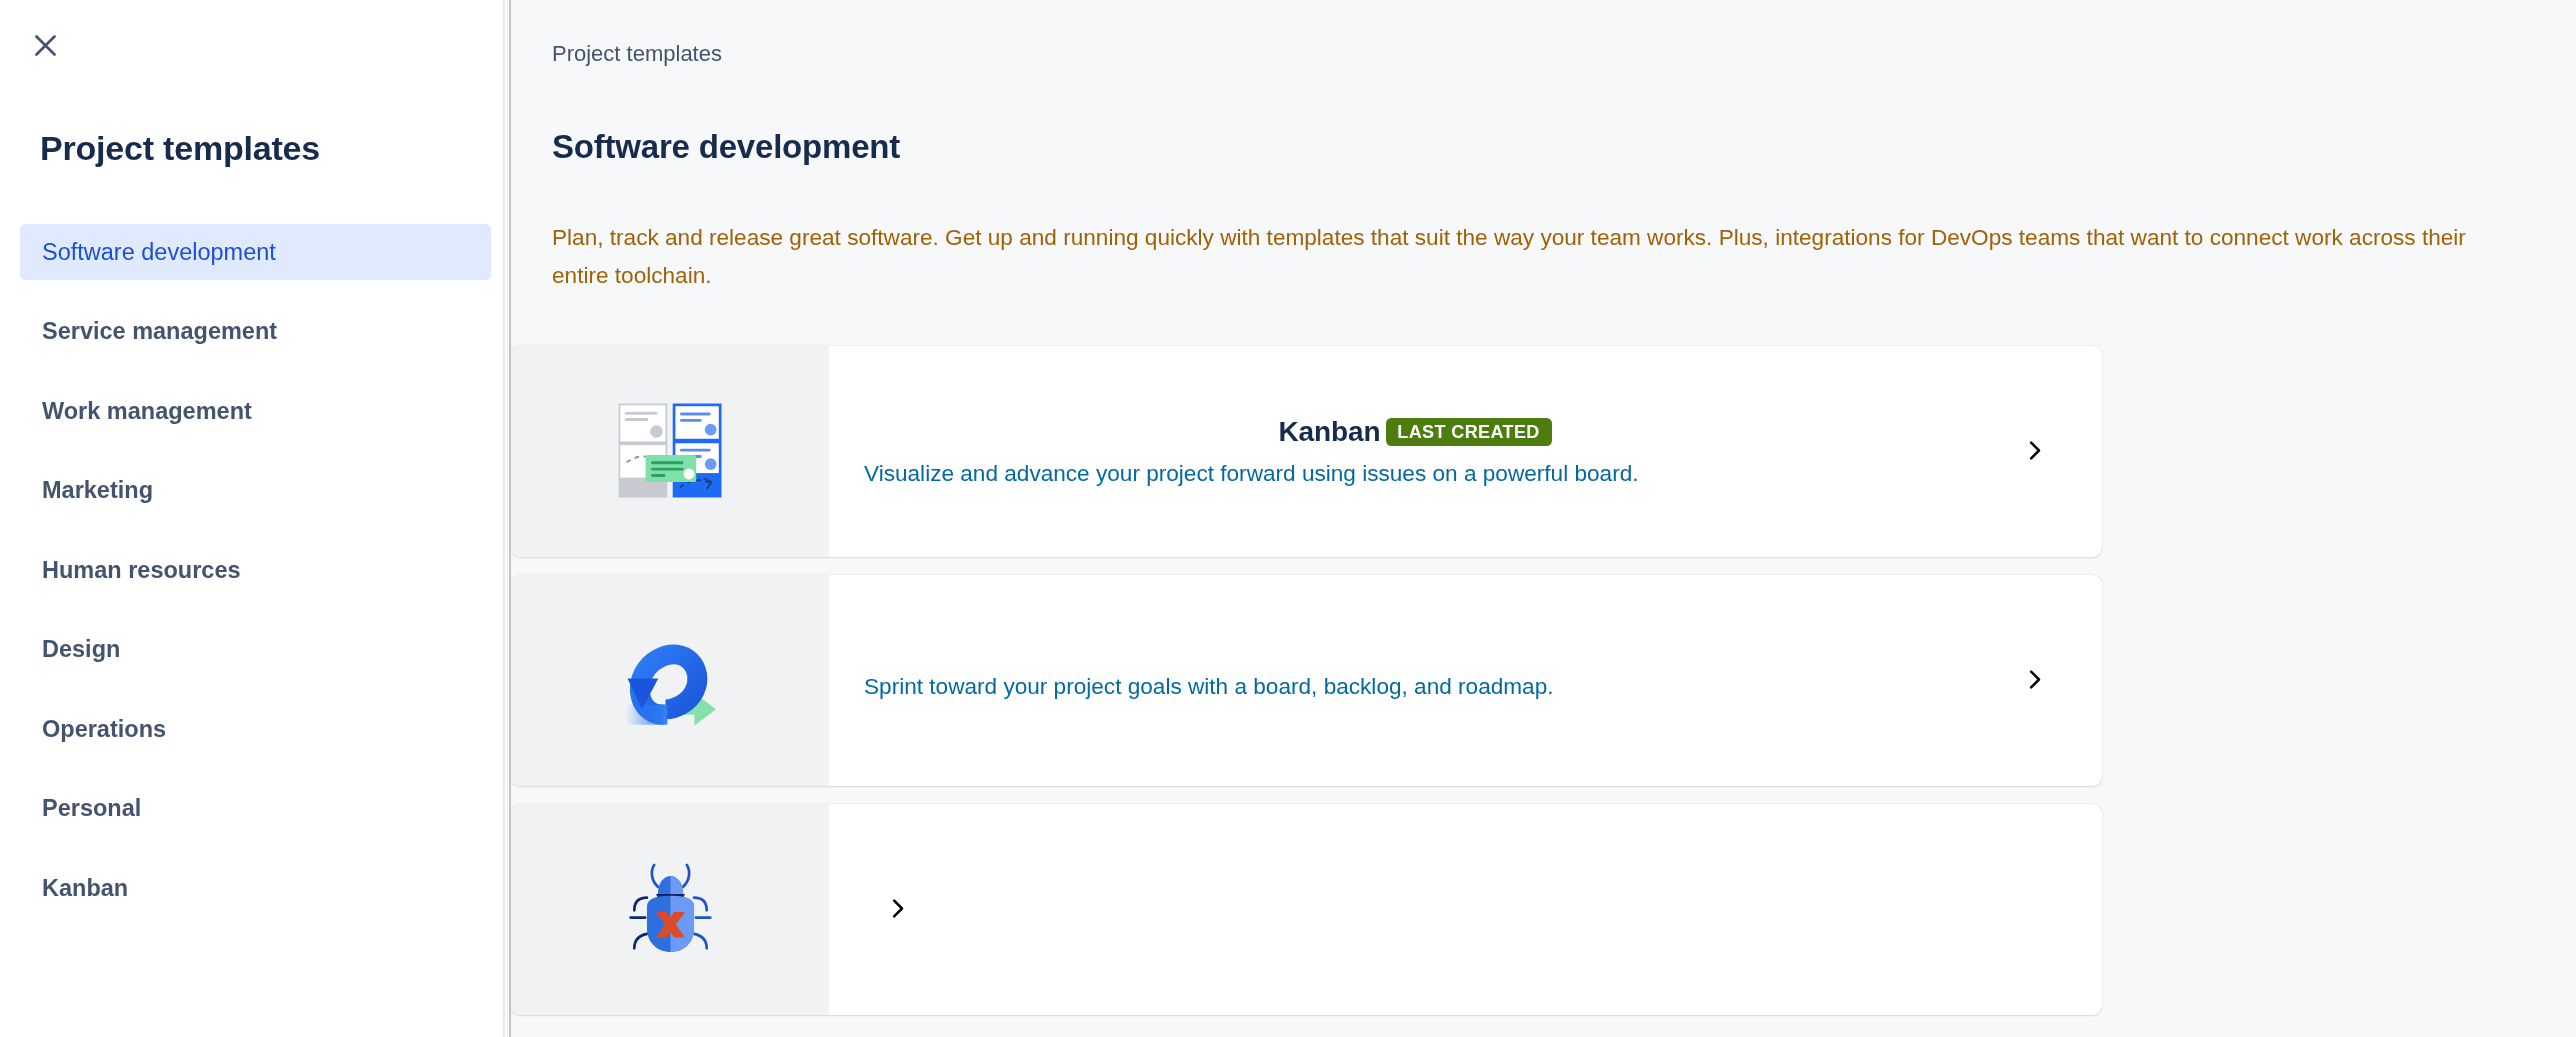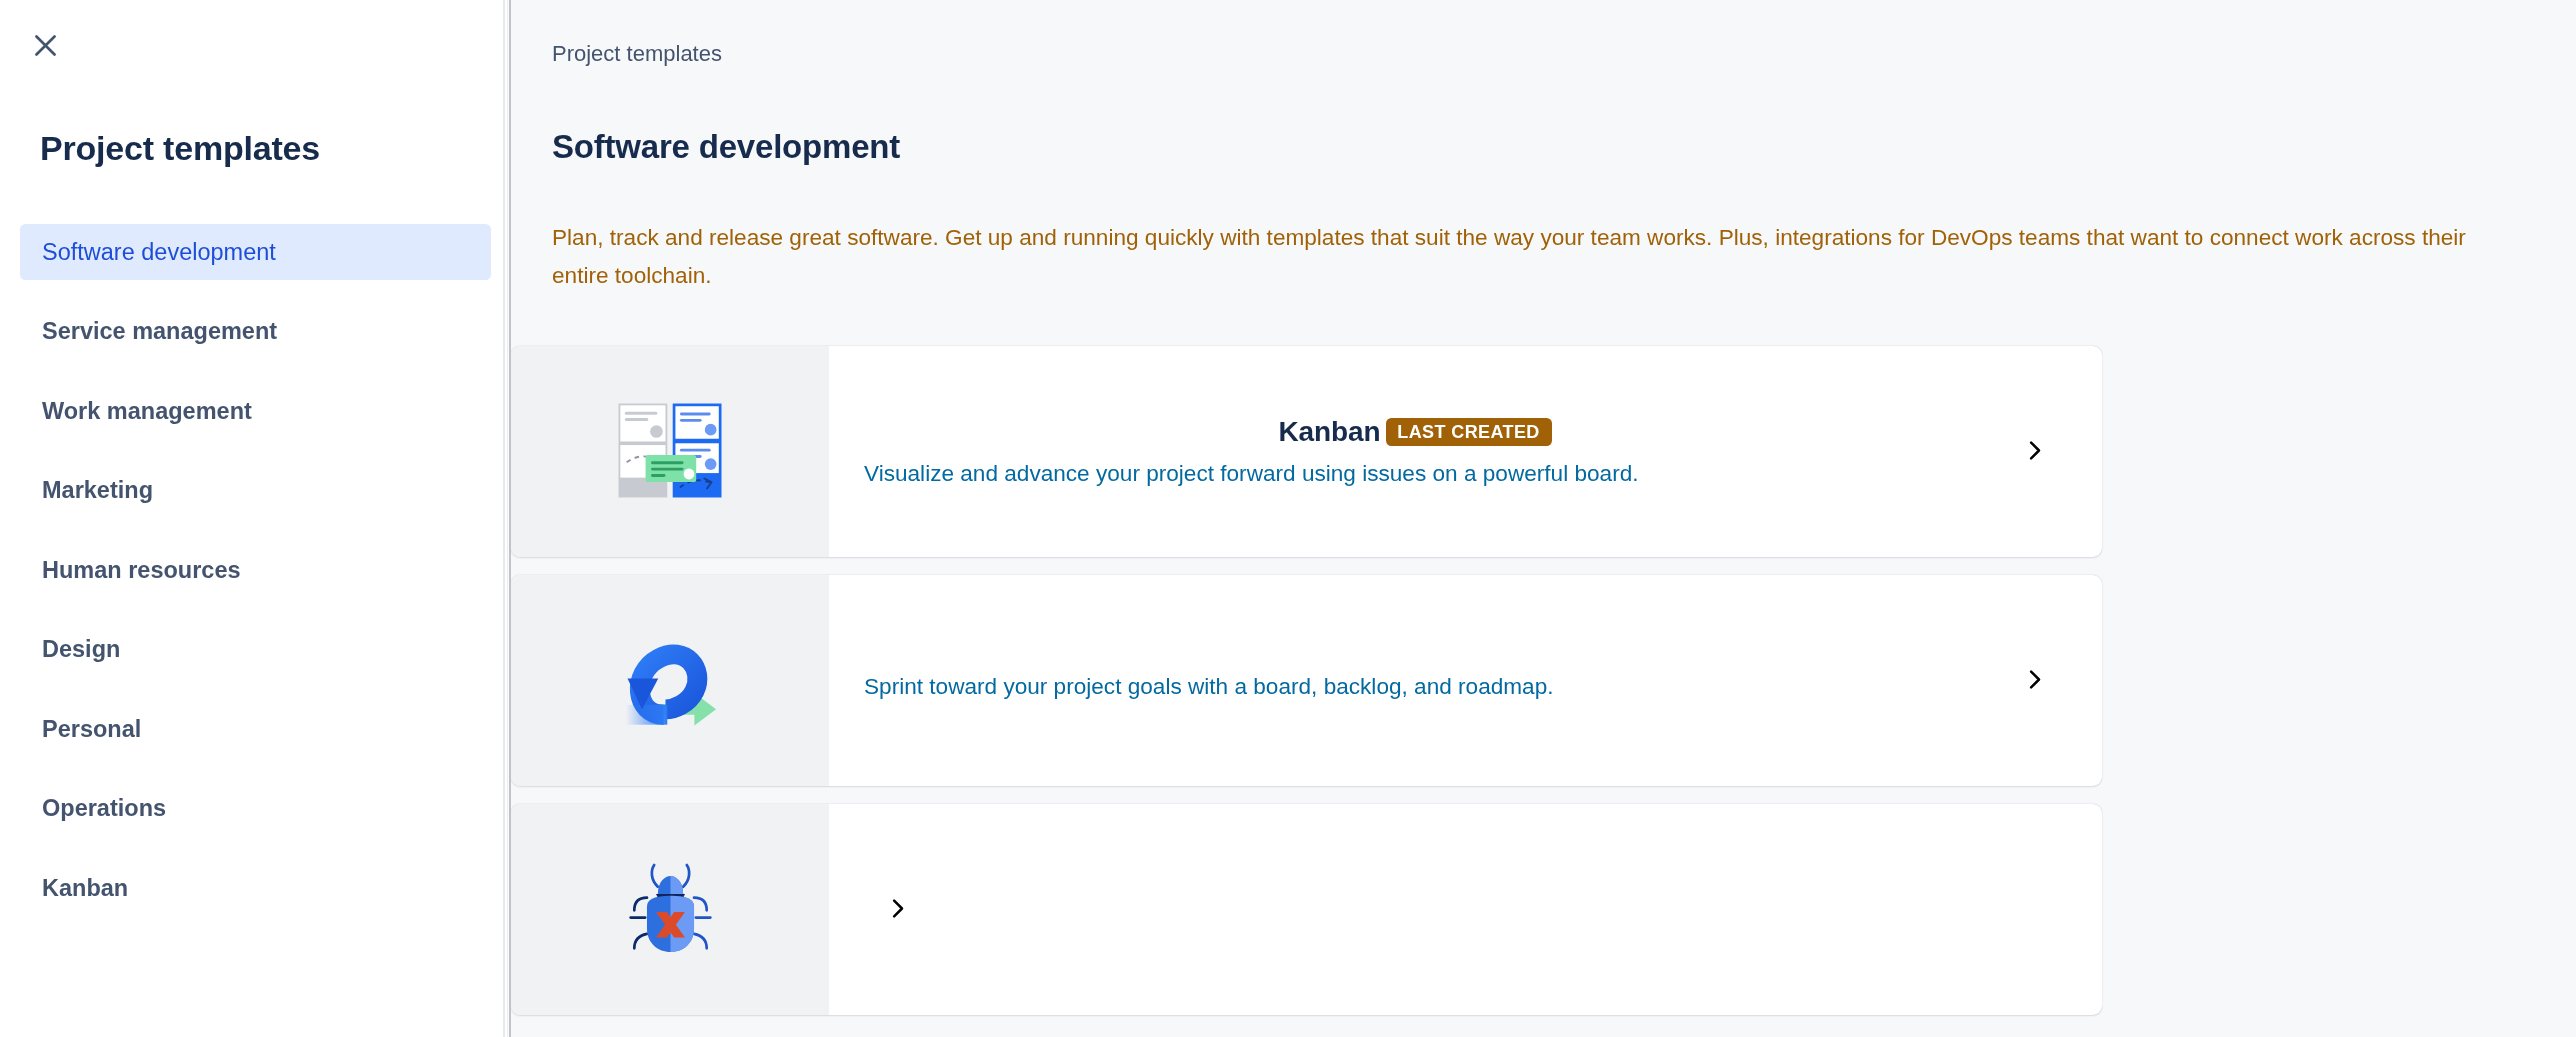--- a/index.html
+++ b/index.html
@@ -186,21 +186,21 @@
     justify-content: center;
   }
   .card-title {
     font-size: 28px;
     font-weight: 700;
     color: #172B4D;
     letter-spacing: -0.1px;
     white-space: nowrap;
   }
   .badge {
-    background: #a16207;
+    background: #4d7c0f;
     color: #FFFFFF;
     font-size: 18px;
     font-weight: 700;
     letter-spacing: 0.4px;
     padding: 4.5px 11.8px 5.4px 11.8px;
     border-radius: 5.4px;
     white-space: nowrap;
     line-height: 1;
   }
   .card-desc {
@@ -247,24 +247,24 @@
       <div class="nav-item">
         <span>Marketing</span>
       </div>
       <div class="nav-item">
         <span>Human resources</span>
       </div>
       <div class="nav-item">
         <span>Design</span>
       </div>
       <div class="nav-item">
+        <span>Operations</span>
+      </div>
+      <div class="nav-item">
         <span>Personal</span>
-      </div>
-      <div class="nav-item">
-        <span>Operations</span>
       </div>
       <div class="nav-item">
         <span>Kanban</span>
       </div>
     </div>
   </div>
 
   <div class="divider"></div>
   <div class="scroll-track"></div>
   <div class="scroll-thumb"></div>

